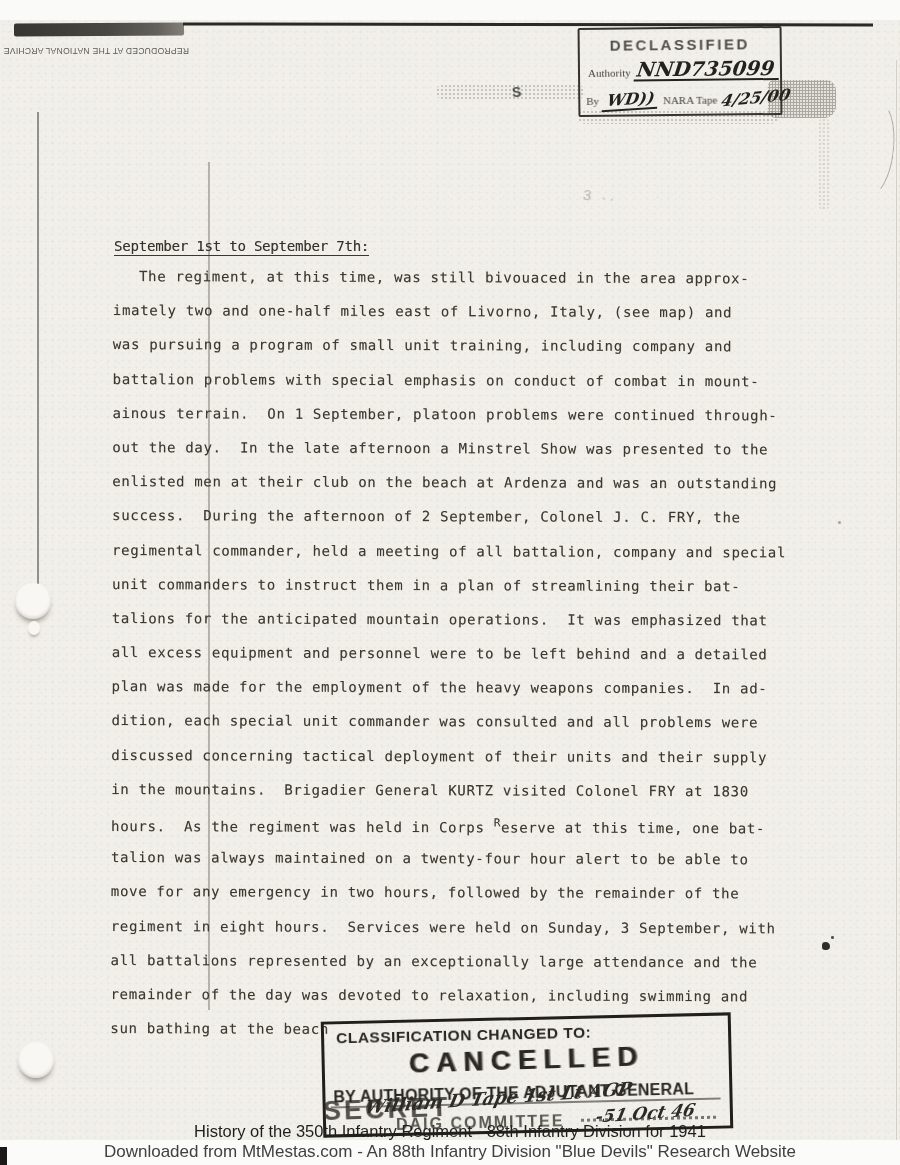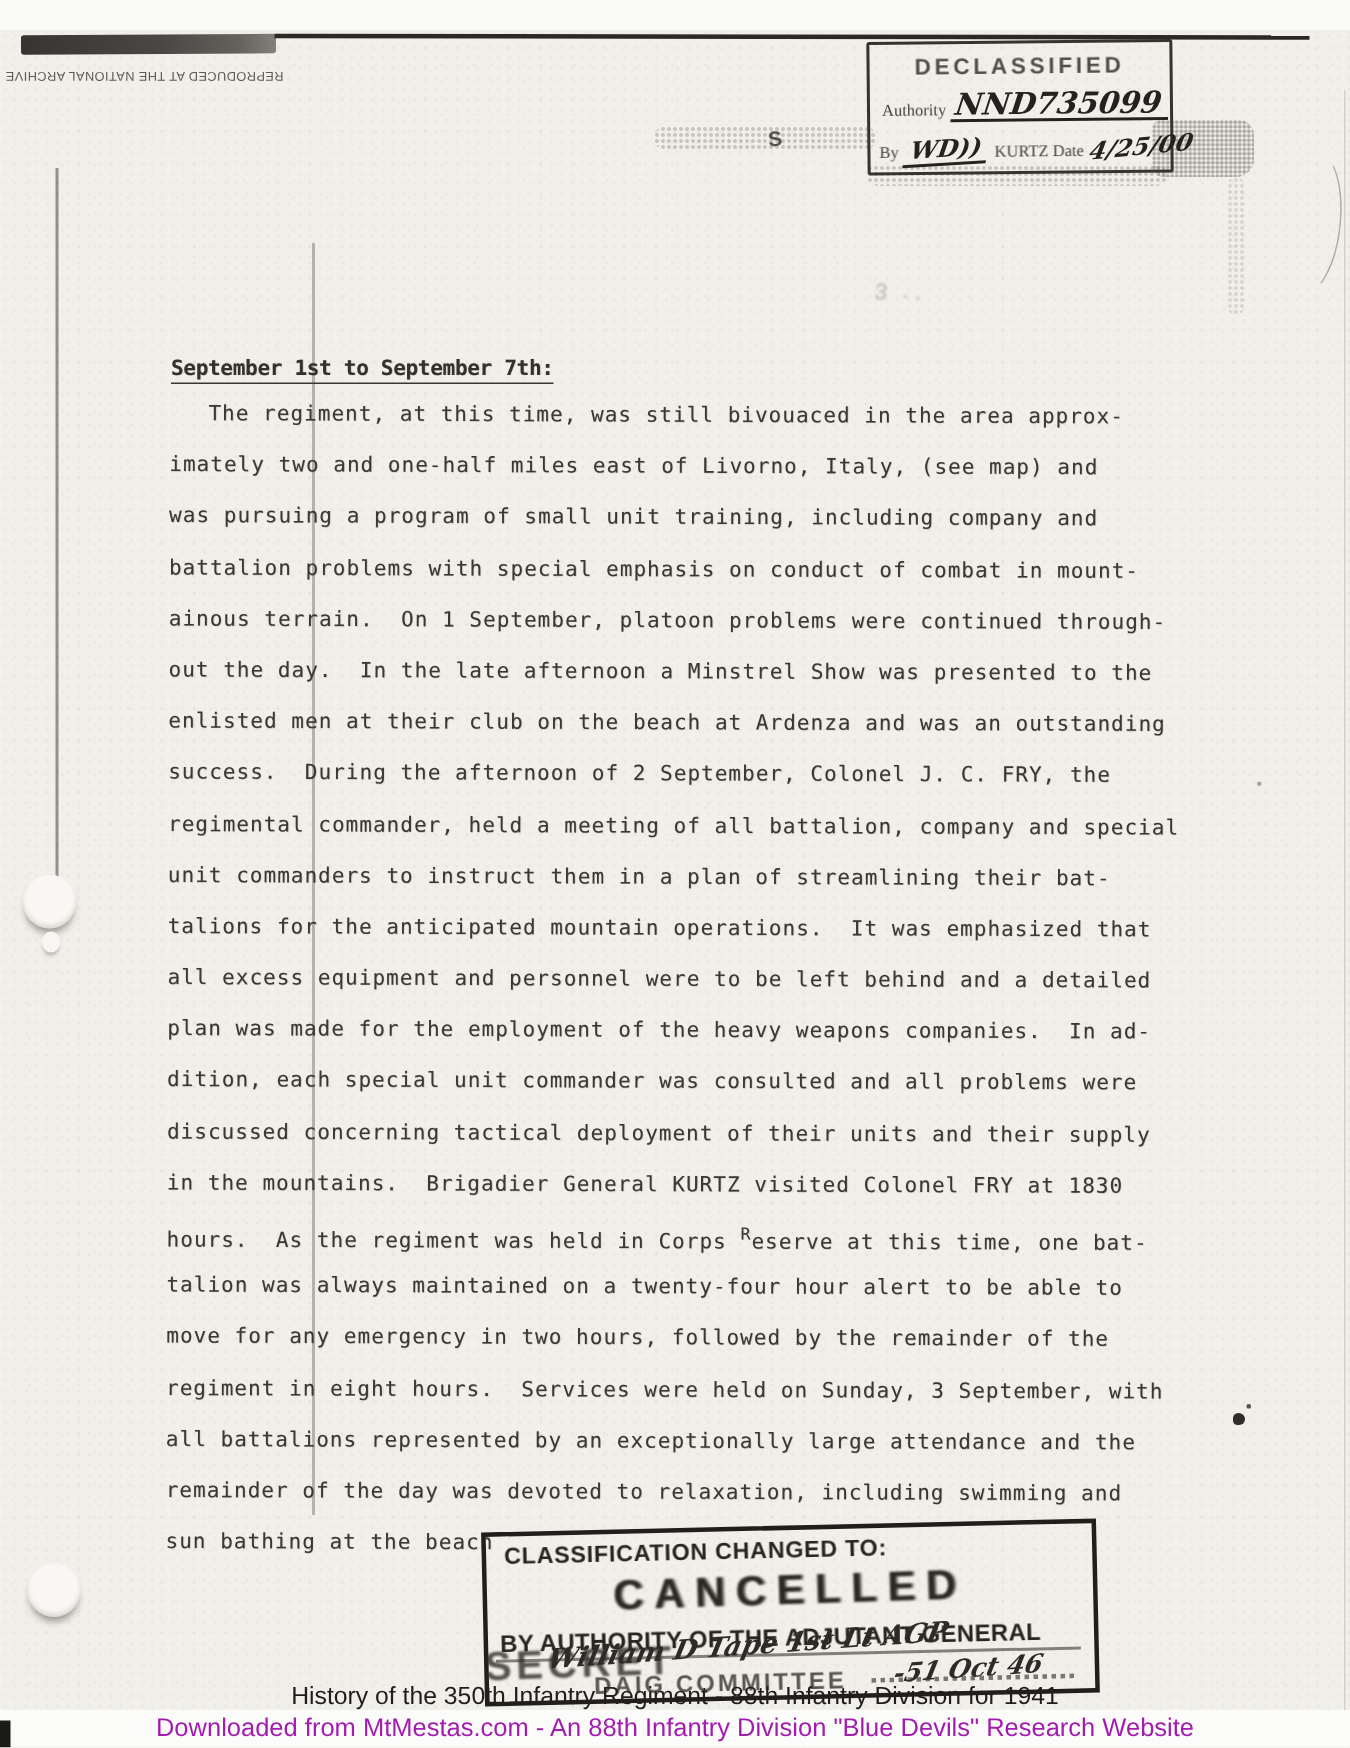--- a/index.html
+++ b/index.html
@@ -61,21 +61,21 @@
     border-bottom:2px solid #23221e;padding:0 4px;}
   .decl-date-val{display:inline-block;font-size:16px;transform:skewX(-16deg) rotate(-5deg);}
 
   
   .mono{font-family:"DejaVu Sans Mono",monospace;white-space:pre;}
   .doc-title{left:255px;top:180px;font-weight:700;font-size:14px;letter-spacing:.35px;
     color:#34312b;border-bottom:2px solid #3a372f;padding-bottom:2px;
     text-shadow:.3px .3px .5px rgba(52,49,43,.4);}
   .margin-note{left:583px;top:188px;font-size:15px;color:rgba(140,135,128,.55);
     filter:blur(.6px);transform:rotate(8deg);letter-spacing:3px;}
-  .section-heading{left:114px;top:238px;font-weight:700;font-size:14px;letter-spacing:-.2px;
+  .section-heading{left:114px;top:238px;font-weight:400;font-size:14px;letter-spacing:-.2px;
     color:#34312b;border-bottom:1.8px solid #3a372f;padding-bottom:1px;
     text-shadow:.3px .3px .5px rgba(52,49,43,.4);}
   .body-block{left:113px;top:268px;width:720px;transform:rotate(.2deg);transform-origin:top left;}
   .body-line{height:34.2px;font-size:14px;letter-spacing:.68px;color:#3b382f;
     text-shadow:.3px .3px .6px rgba(59,56,47,.35);}
   .body-line.indent{padding-left:26px;}
   .body-line .sup{font-size:11px;vertical-align:6px;}
 
   
   .cancel-stamp{left:322px;top:1017px;width:404px;height:110px;border:3.5px solid #201f1c;
@@ -90,21 +90,21 @@
   .cancel-dots{left:255px;top:100px;width:135px;border-bottom:3.5px dotted rgba(38,37,31,.6);}
   .secret{left:323px;top:1094px;font-weight:800;font-size:27px;letter-spacing:3px;
     color:rgba(45,43,38,.8);filter:blur(.7px);transform:rotate(-2deg);white-space:nowrap;}
   .hw1{left:365px;top:1087px;font-size:18px;transform:rotate(-4deg) skewX(-16deg);
     white-space:nowrap;color:#2c2b28;}
   .hw2{left:596px;top:1103px;font-size:17px;transform:rotate(-4deg) skewX(-16deg);
     white-space:nowrap;color:#2c2b28;}
 
   
   .caption1{left:0;top:1122px;width:900px;text-align:center;font-size:16.5px;color:#1f1e1d;}
-  .caption2{left:0;top:1142px;width:900px;text-align:center;font-size:17px;color:#a21caf;}
+  .caption2{left:0;top:1142px;width:900px;text-align:center;font-size:17px;color:#404040;}
 </style>
 </head>
 <body>
 
 <div class="page">
 
   <div class="abs top-strip"></div>
 
   <div class="abs dark-band"></div>
   <div class="abs top-rule"></div>
@@ -118,21 +118,21 @@
 
   <div class="abs decl-stamp">
     <div class="abs decl-l1">DECLASSIFIED</div>
     <div class="abs decl-row">
       <span class="decl-label">Authority</span>
       <span class="hand decl-auth-val">NND735099</span>
     </div>
     <div class="abs decl-row2">
       <span class="decl-label">By</span>
       <span class="hand decl-by-val">WD))</span>
-      <span class="decl-label">KURTZ Date</span>
+      <span class="decl-label">NARA Tape</span>
       <span class="hand decl-date-val">4/25/00</span>
     </div>
   </div>
 
   <div class="abs edge-curve"></div>
   <div class="abs right-edge"></div>
   <div class="abs crease-line"></div>
   <div class="abs margin-line"></div>
   <div class="abs hole hole1"></div>
   <div class="abs hole-drip"></div>

